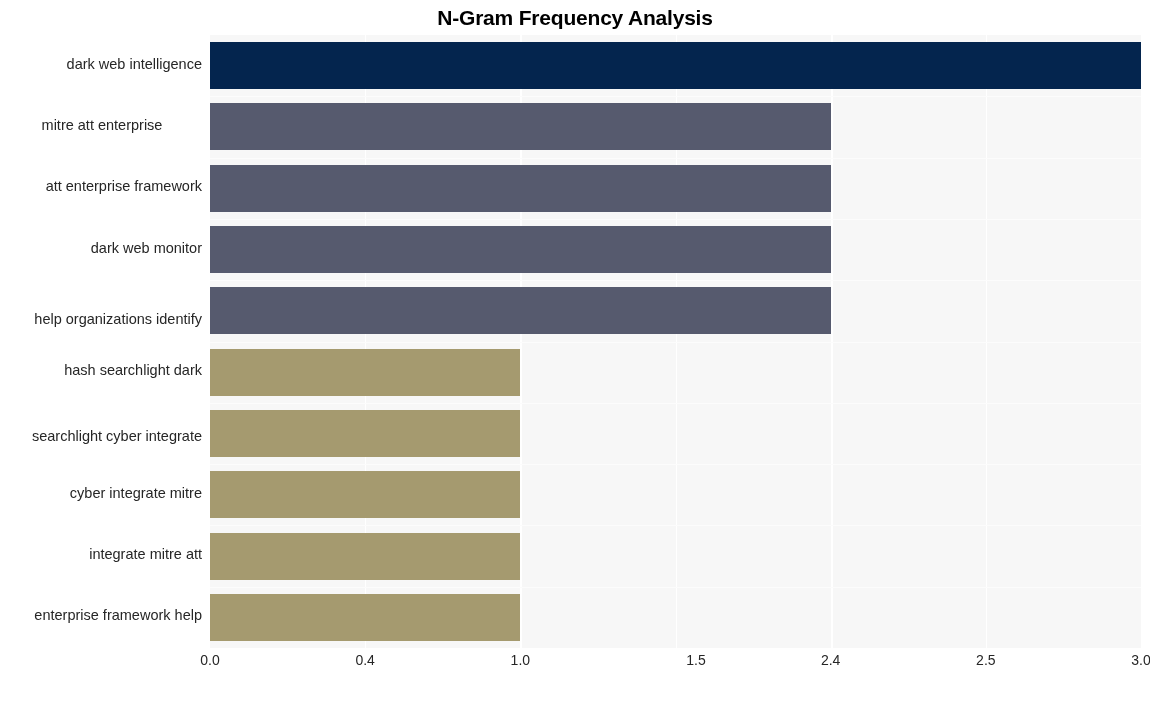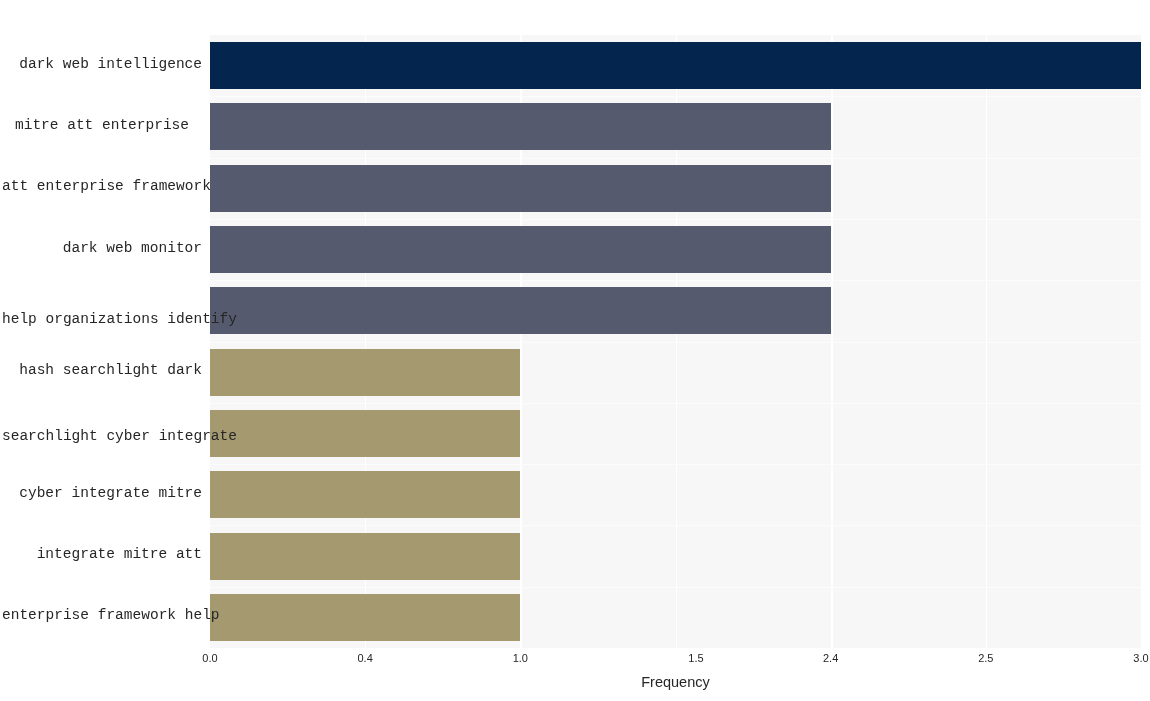--- a/index.html
+++ b/index.html
@@ -83,51 +83,51 @@
     font-size: 14.5px;
     color: #262626;
     white-space: nowrap;
   }
   .ytick-wrap {
     position: absolute;
     left: 0;
     top: 35px;
     width: 202px;
     height: 613px;
-    font-family: Liberation Mono, monospace;
   }
 
   
   .xtick {
     position: absolute;
     top: 652px;
     width: 80px;
     margin-left: -40px;
     text-align: center;
-    font-size: 11px;
+    font-size: 14px;
     color: #262626;
     white-space: nowrap;
   }
 
   .xlabel {
     position: absolute;
     left: 210px;
     top: 674px;
     width: 931px;
     text-align: center;
     font-size: 14.5px;
     color: #262626;
     white-space: nowrap;
   }
 </style>
 </head>
 <body>
 
 <div class="figure">
 
+  <div class="chart-title">N-Gram Frequency Analysis</div>
 
   <div class="plot-area" id="plot-area">
       <div class="gridline" style="left: 155.167px;"></div>
       <div class="gridline major" style="left: 310.333px;"></div>
       <div class="gridline" style="left: 465.5px;"></div>
       <div class="gridline major" style="left: 620.667px;"></div>
       <div class="gridline" style="left: 775.833px;"></div>
       <div class="hgrid" style="top: 61px;"></div>
       <div class="hgrid" style="top: 123px;"></div>
       <div class="hgrid" style="top: 184px;"></div>
@@ -165,15 +165,14 @@
   <div id="xtick-wrap">
       <div class="xtick" style="left: 210px;">0.0</div>
       <div class="xtick" style="left: 365.167px;">0.4</div>
       <div class="xtick" style="left: 520.333px;">1.0</div>
       <div class="xtick" style="left: 696px;">1.5</div>
       <div class="xtick" style="left: 830.667px;">2.4</div>
       <div class="xtick" style="left: 985.833px;">2.5</div>
       <div class="xtick" style="left: 1141px;">3.0</div>
     </div>
 
-  <div class="xlabel">Frequency</div>
 
 </div>
 
 </body></html>

